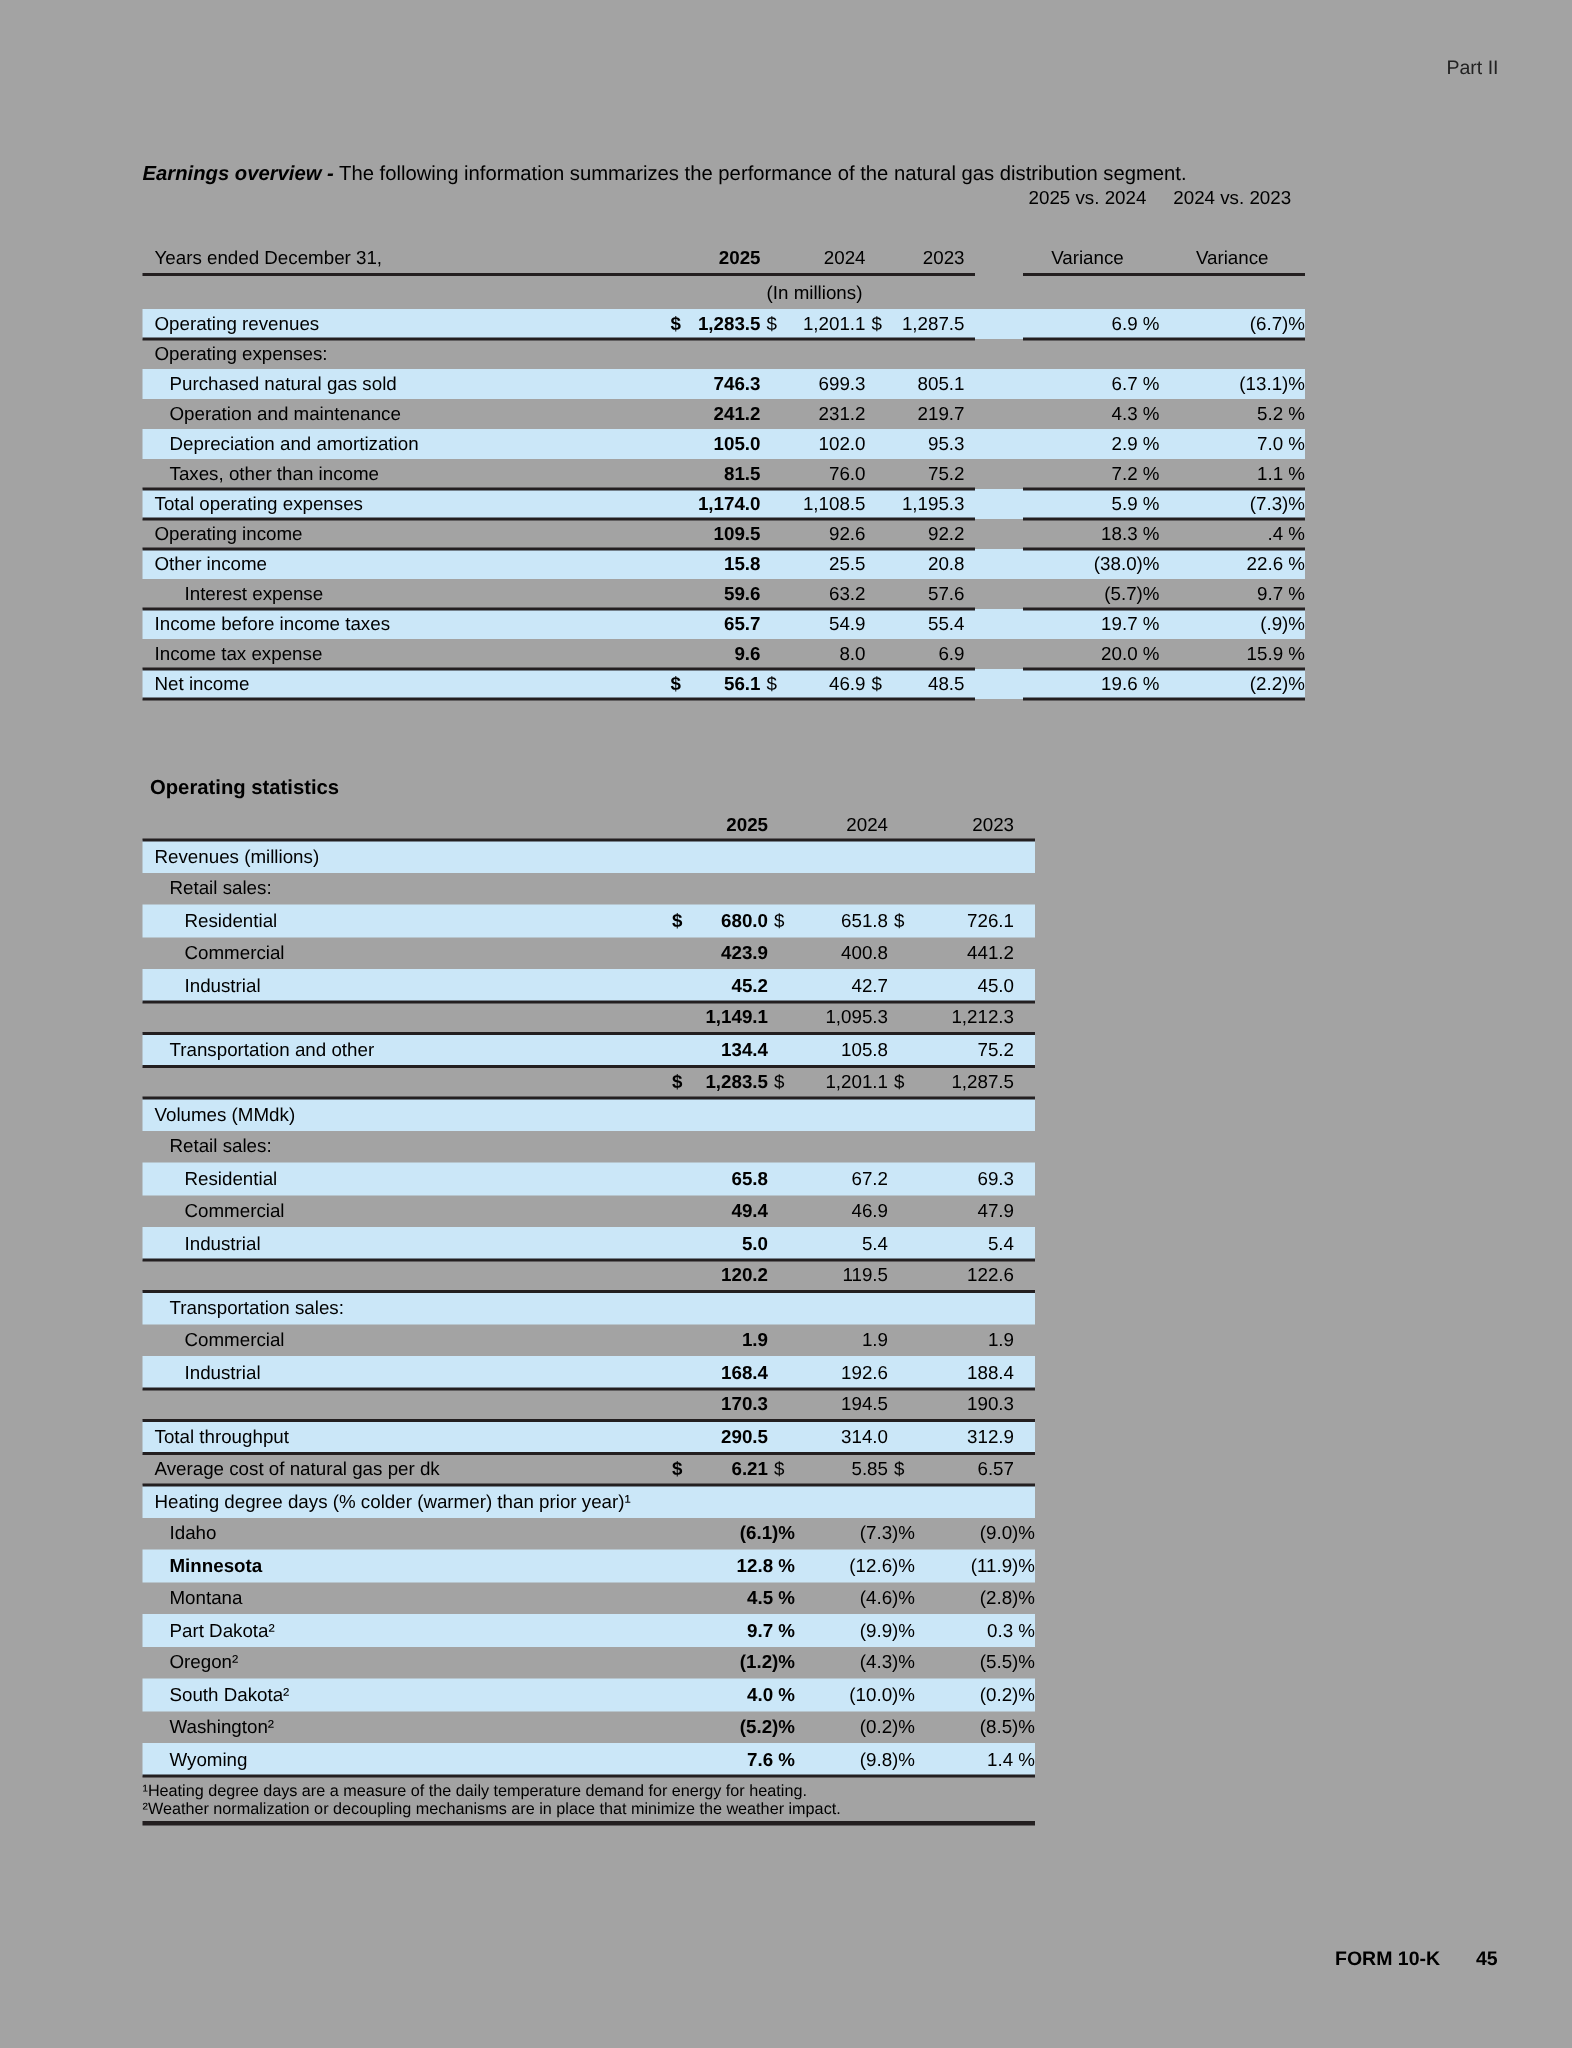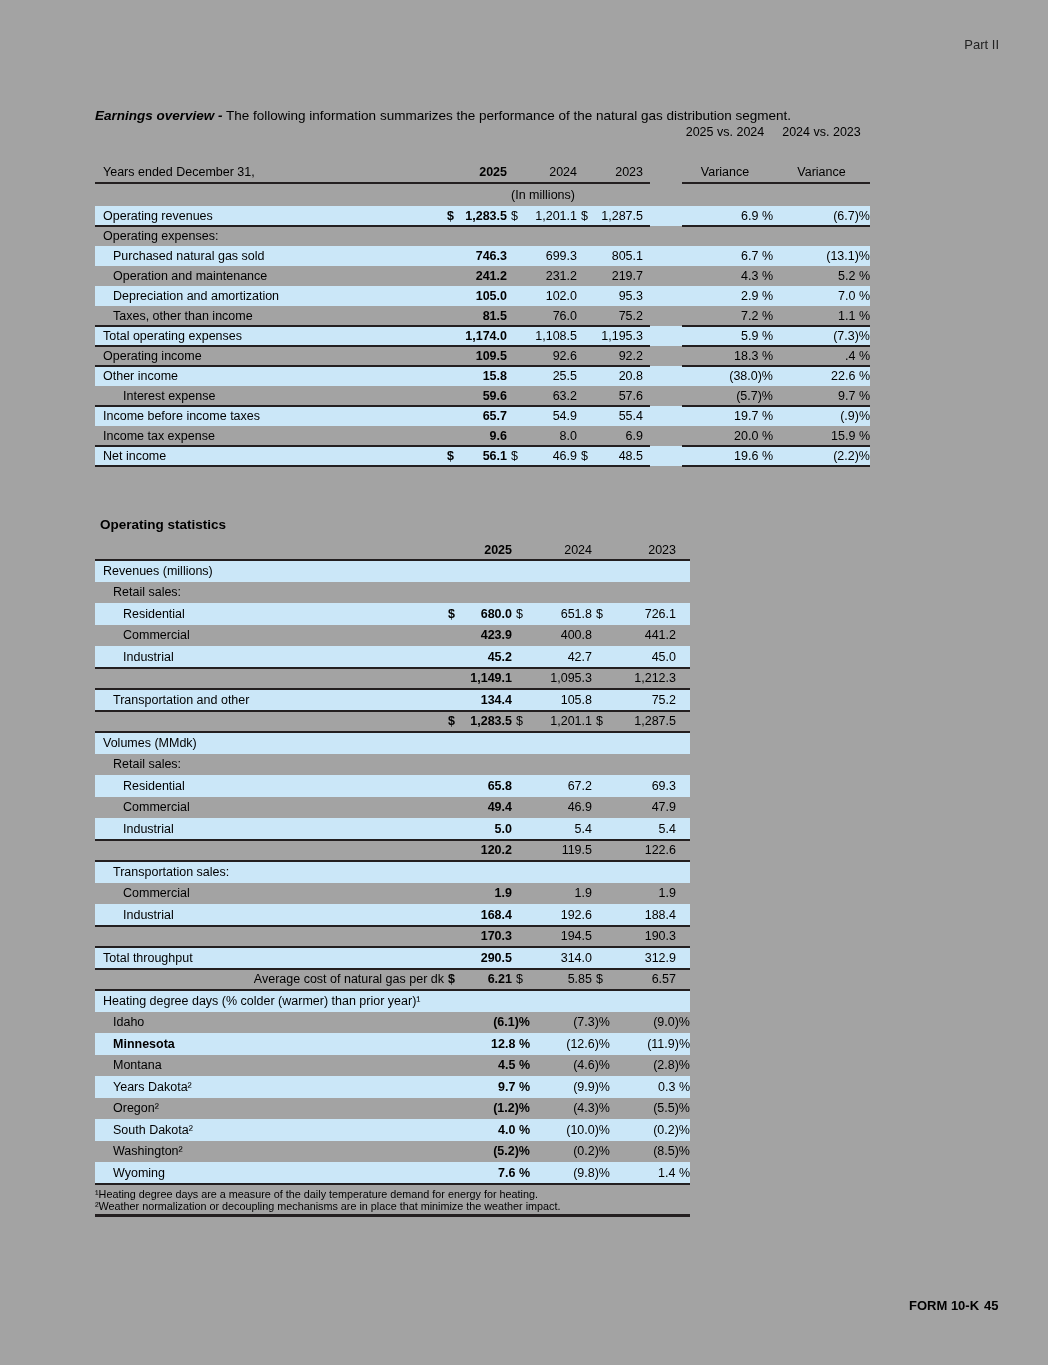--- a/index.html
+++ b/index.html
@@ -8,21 +8,21 @@
   }
   html,body{margin:0;padding:0;background:#fff;}
   .page{
     position:relative;width:1048px;height:1365px;background:#a3a3a3;
     font-family:"Liberation Sans", sans-serif;color:#000;overflow:hidden;
   }
   .part-label{position:absolute;top:37px;right:49px;font-size:13px;color:#222;}
   .intro{position:absolute;top:93px;left:95px;width:880px;font-size:13.5px;line-height:17px;}
   .intro .lead{font-weight:bold;font-style:italic;}
   .footer{position:absolute;top:1298px;left:0;width:1048px;font-size:13px;font-weight:bold;}
-  .footer .form{position:absolute;left:909px;top:0;text-align:center;}
+  .footer .form{position:absolute;left:890px;top:0;text-align:center;}
   .footer .pageno{position:absolute;left:984px;top:0;}
 
   
   .table1{position:absolute;top:122px;left:95px;width:775px;}
   .t1row{
     display:grid;position:relative;align-items:center;
     grid-template-columns:348px 16px 48px 18px 52px 18px 48px 34px 96px 97px;
     height:20px;font-size:12.5px;
   }
   .t1row.hdr1{height:19px;}
@@ -433,21 +433,21 @@
         <div class="t2row shaded rb">
           <div class="lbl" style="padding-left: 8px;">Total throughput</div>
           <div class="ds b"></div>
           <div class="num b">290.5</div>
           <div class="ds"></div>
           <div class="num">314.0</div>
           <div class="ds"></div>
           <div class="num">312.9</div>
         </div>
         <div class="t2row rb">
-          <div class="lbl" style="padding-left: 8px; text-align: right;">Average cost of natural gas per dk</div>
+          <div class="lbl" style="padding-left: 8px;">Average cost of natural gas per dk</div>
           <div class="ds b">$</div>
           <div class="num b">6.21</div>
           <div class="ds">$</div>
           <div class="num">5.85</div>
           <div class="ds">$</div>
           <div class="num">6.57</div>
         </div>
         <div class="t2row shaded">
           <div class="lbl" style="padding-left: 8px;">Heating degree days (% colder (warmer) than prior year)¹</div>
           <div class="ds b"></div>
@@ -469,21 +469,21 @@
           <div class="p2">(12.6)%</div>
           <div class="p3">(11.9)%</div>
         </div>
         <div class="t2row">
           <div class="lbl" style="padding-left: 18px;">Montana</div>
           <div class="p1 b">4.5 %</div>
           <div class="p2">(4.6)%</div>
           <div class="p3">(2.8)%</div>
         </div>
         <div class="t2row shaded">
-          <div class="lbl" style="padding-left: 18px;">Years Dakota²</div>
+          <div class="lbl" style="padding-left: 18px;">Part Dakota²</div>
           <div class="p1 b">9.7 %</div>
           <div class="p2">(9.9)%</div>
           <div class="p3">0.3 %</div>
         </div>
         <div class="t2row">
           <div class="lbl" style="padding-left: 18px;">Oregon²</div>
           <div class="p1 b">(1.2)%</div>
           <div class="p2">(4.3)%</div>
           <div class="p3">(5.5)%</div>
         </div>

